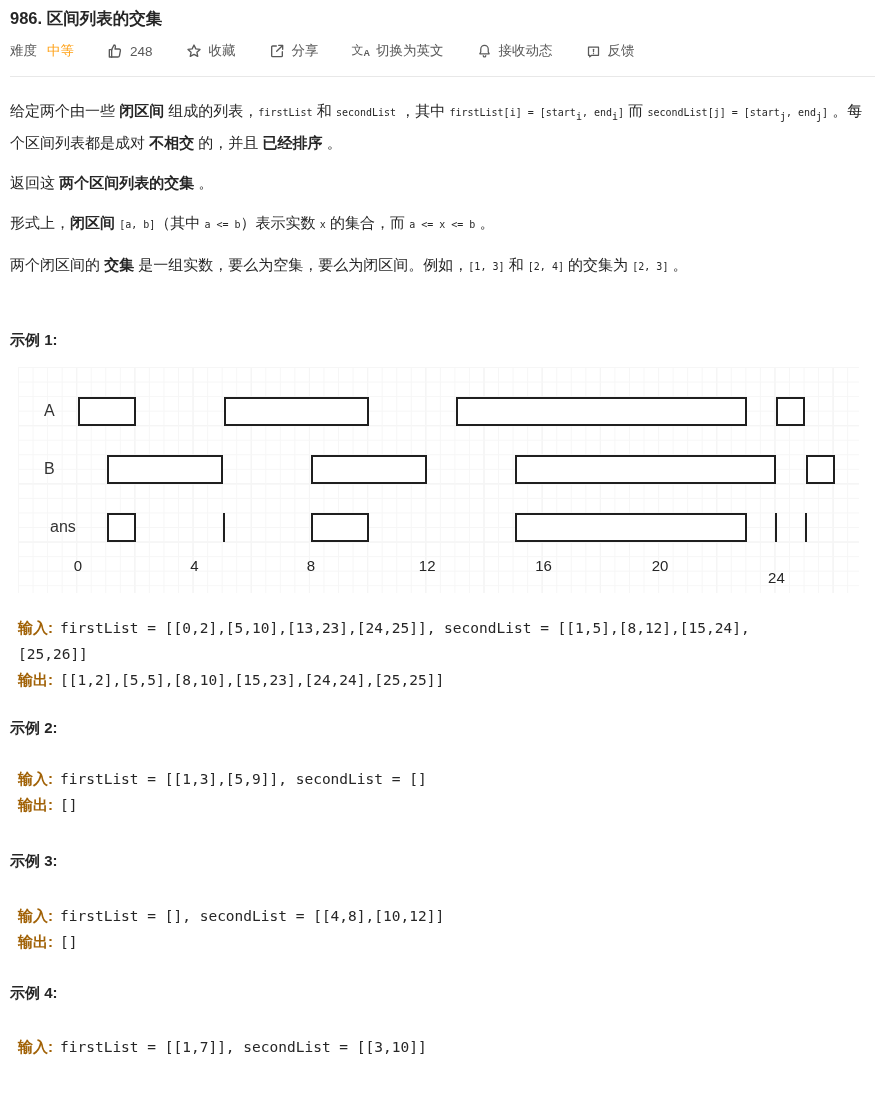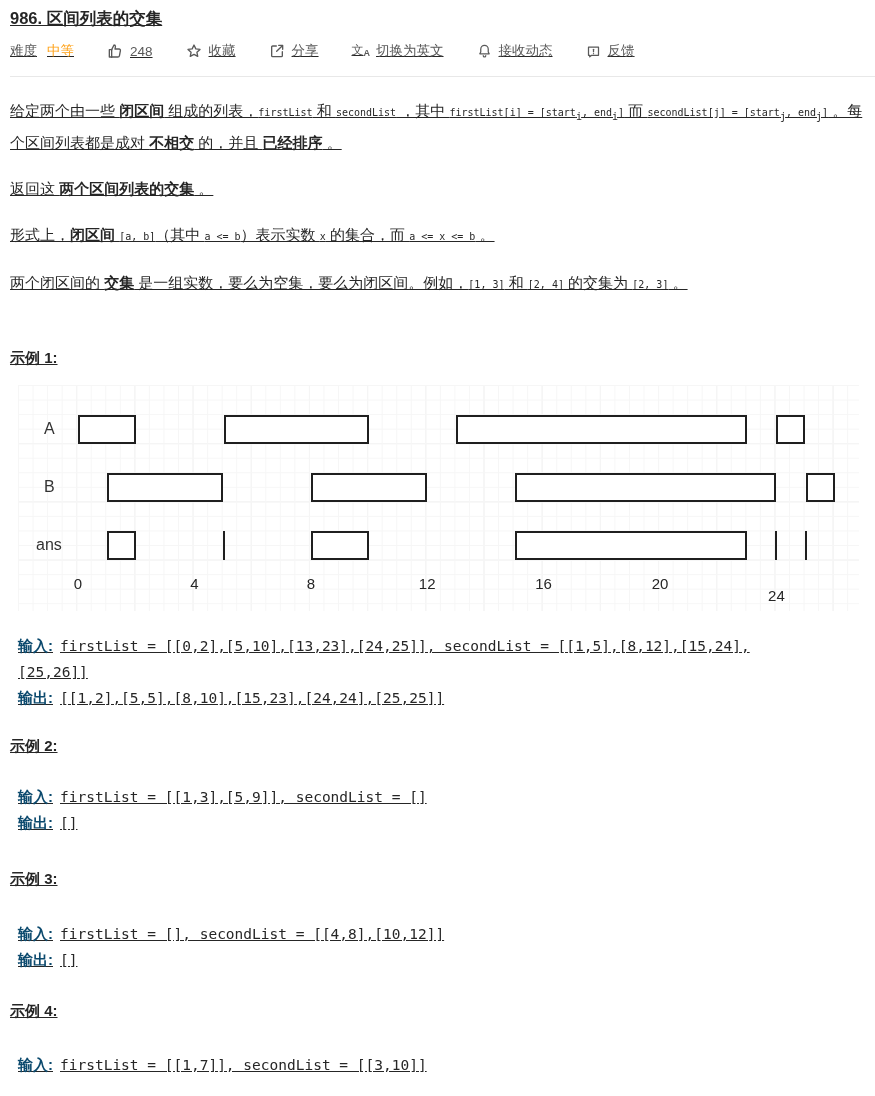--- a/index.html
+++ b/index.html
@@ -3,38 +3,38 @@
 <meta charset="utf-8">
 <style>
   * { box-sizing: border-box; margin: 0; padding: 0; }
   html,body { width: 875px; background: #fff; }
   body {
     font-family: "Liberation Sans", sans-serif;
     color: #262626;
     height: 1096px;
     overflow: hidden;
   }
-  .page { padding: 8px 0 0 10px; text-decoration: underline; }
+  .page { padding: 8px 0 0 10px; }
 
   
   .title { font-size: 16.5px; font-weight: bold; line-height: 20px; color: #262626; }
 
   
   .toolbar { display: flex; align-items: center; margin-top: 14px; font-size: 13.5px; color: #595959; height: 18px; }
   .tb-group { display: flex; align-items: center; margin-right: 33px; cursor: pointer; }
   .tb-group .ico { display: inline-flex; align-items: center; margin-right: 7px; color: #595959; }
   .difficulty-label { margin-right: 10px; }
   .difficulty-value { font-weight: normal; }
   .lang-ico { font-size: 12px; color: #595959; line-height: 1; margin-right: 6px; letter-spacing: 0; }
   .lang-ico .small-a { font-size: 9px; font-weight: bold; vertical-align: -2px; }
 
   .divider { border: none; border-top: 1px solid #e8e8e8; margin-top: 16px; }
 
   
-  .desc p { font-size: 15px; line-height: 26px; margin-top: 20px; }
+  .desc p { font-size: 15px; line-height: 26px; margin-top: 14px; }
   .desc p:first-child { margin-top: 21px; }
   .seg-b { font-weight: bold; }
   .seg-c { font-family: "DejaVu Sans Mono", "Liberation Mono", monospace; font-size: 10px; color: #262626; }
   .seg-sub { font-family: "DejaVu Sans Mono", "Liberation Mono", monospace; font-size: 10px; vertical-align: -4px; }
 
   
   .ex-heading { font-size: 15px; font-weight: bold; color: #262626; line-height: 20px; }
   #ex1-heading { margin-top: 50px; }
   #ex2-heading { margin-top: 21px; }
   #ex3-heading { margin-top: 29px; }
@@ -58,21 +58,21 @@
   .iv-point { position: absolute; width: 2px; background: #1f1f1f; }
   .axis-label { position: absolute; font-size: 15px; color: #262626; transform: translateX(-50%); }
 
   
   .example-block { margin-left: 8px; padding: 8px 0 4px 0; }
   #ex1-block { margin-top: 14px; }
   #ex2-block { margin-top: 20px; }
   #ex3-block { margin-top: 24px; }
   #ex4-block { margin-top: 23px; }
   .example-line { font-size: 15px; line-height: 26px; }
-  .io-label { font-weight: bold; color: #0c4a6e; margin-right: 7px; }
+  .io-label { font-weight: bold; color: #a16207; margin-right: 7px; }
   .mono { font-family: "DejaVu Sans Mono", "Liberation Mono", monospace; font-size: 14.5px; color: #262626; white-space: pre-wrap; }
 
   svg { display: block; }
 </style>
 </head>
 <body>
 
 <div class="page">
 
   <h1 class="title">986. 区间列表的交集</h1>
@@ -157,21 +157,21 @@
       <div class="row-label" style="left: 26px; top: 34.5px;">A</div>
       <div class="iv-rect" style="left: 60px; top: 30px; width: 58.2px; height: 29px;"></div>
       <div class="iv-rect" style="left: 205.5px; top: 30px; width: 145.5px; height: 29px;"></div>
       <div class="iv-rect" style="left: 438.3px; top: 30px; width: 291px; height: 29px;"></div>
       <div class="iv-rect" style="left: 758.4px; top: 30px; width: 29.1px; height: 29px;"></div>
       <div class="row-label" style="left: 26px; top: 92.5px;">B</div>
       <div class="iv-rect" style="left: 89.1px; top: 88px; width: 116.4px; height: 29px;"></div>
       <div class="iv-rect" style="left: 292.8px; top: 88px; width: 116.4px; height: 29px;"></div>
       <div class="iv-rect" style="left: 496.5px; top: 88px; width: 261.9px; height: 29px;"></div>
       <div class="iv-rect" style="left: 787.5px; top: 88px; width: 29.1px; height: 29px;"></div>
-      <div class="row-label" style="left: 18px; top: 150.5px;">ans</div>
+      <div class="row-label" style="left: 32px; top: 150.5px;">ans</div>
       <div class="iv-rect" style="left: 89.1px; top: 146px; width: 29.1px; height: 29px;"></div>
       <div class="iv-point" style="left: 204.5px; top: 146px; height: 29px;"></div>
       <div class="iv-rect" style="left: 292.8px; top: 146px; width: 58.2px; height: 29px;"></div>
       <div class="iv-rect" style="left: 496.5px; top: 146px; width: 232.8px; height: 29px;"></div>
       <div class="iv-point" style="left: 757.4px; top: 146px; height: 29px;"></div>
       <div class="iv-point" style="left: 786.5px; top: 146px; height: 29px;"></div>
       <div class="axis-label" style="left: 60px; top: 190px;">0</div>
       <div class="axis-label" style="left: 176.4px; top: 190px;">4</div>
       <div class="axis-label" style="left: 292.8px; top: 190px;">8</div>
       <div class="axis-label" style="left: 409.2px; top: 190px;">12</div>

